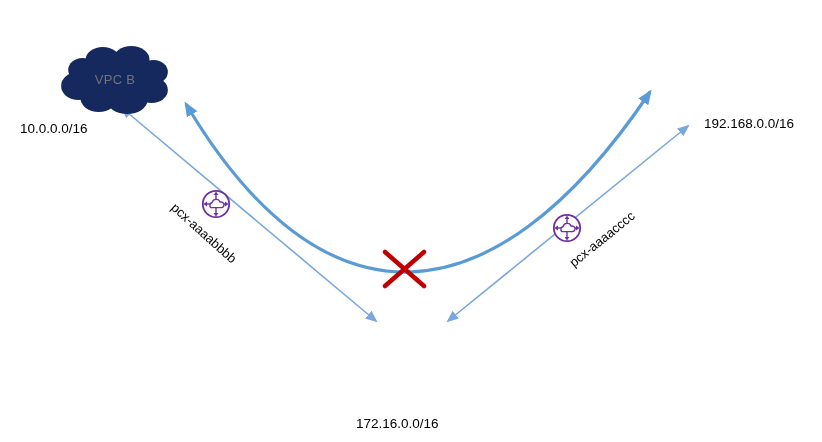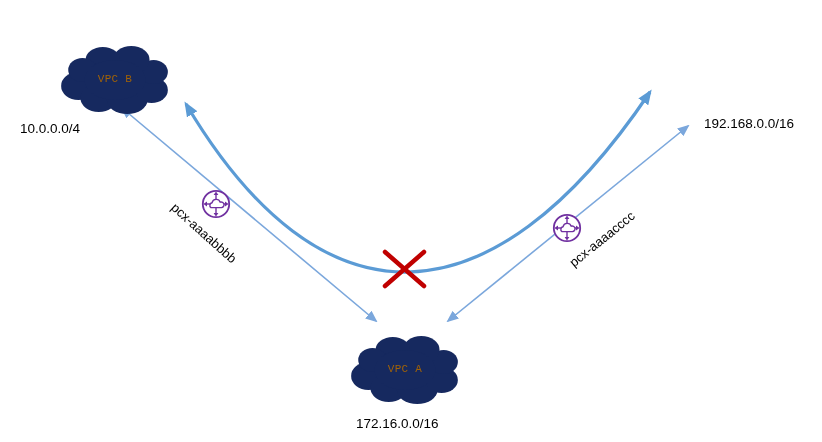--- a/index.html
+++ b/index.html
@@ -27,24 +27,23 @@
     display: block;
     width: 100%;
     height: 100%;
   }
   .cloud-label {
     position: absolute;
     inset: 0;
     display: flex;
     align-items: center;
     justify-content: center;
-    color: #a16207;
-    font-size: 11px;
+    color: #737373;
+    font-size: 13px;
     letter-spacing: 0.3px;
-    font-family: Liberation Mono, monospace;
   }
   .cidr {
     position: absolute;
     font-size: 13.5px;
     color: #000000;
     white-space: nowrap;
   }
   .pcx-label {
     position: absolute;
     font-size: 13px;
@@ -116,30 +115,24 @@
       <line x1="385" y1="286" x2="424" y2="252"></line>
     </g>
   </svg>
 
   <div class="cloud-node" style="left:54px; top:40px; width:122px; height:78px;">
     <svg viewBox="0 0 120 78" preserveAspectRatio="none">
       <use href="#cloud-shape" fill="#16295F"></use>
     </svg>
     <span class="cloud-label">VPC B</span>
   </div>
-  <div class="cidr" style="left:20px; top:121px;">10.0.0.0/4</div>
+  <div class="cidr" style="left:20px; top:121px;">10.0.0.0/16</div>
 
   <div class="cidr" style="left:704px; top:116px;">192.168.0.0/16</div>
 
-  <div class="cloud-node" style="left:344px; top:330px; width:122px; height:78px;">
-    <svg viewBox="0 0 120 78" preserveAspectRatio="none">
-      <use href="#cloud-shape" fill="#16295F"></use>
-    </svg>
-    <span class="cloud-label">VPC A</span>
-  </div>
   <div class="cidr" style="left:356px; top:416px;">172.16.0.0/16</div>
 
   <div class="peering-icon" style="left:200px; top:188px;">
     <svg viewBox="0 0 32 32">
         <use href="#peering-glyph"></use>
       </svg>
   </div>
   <div class="pcx-label" style="left:204px; top:233px; --rot:42deg;">pcx-aaaabbbb</div>
 
   <div class="peering-icon" style="left:551px; top:212px;">

